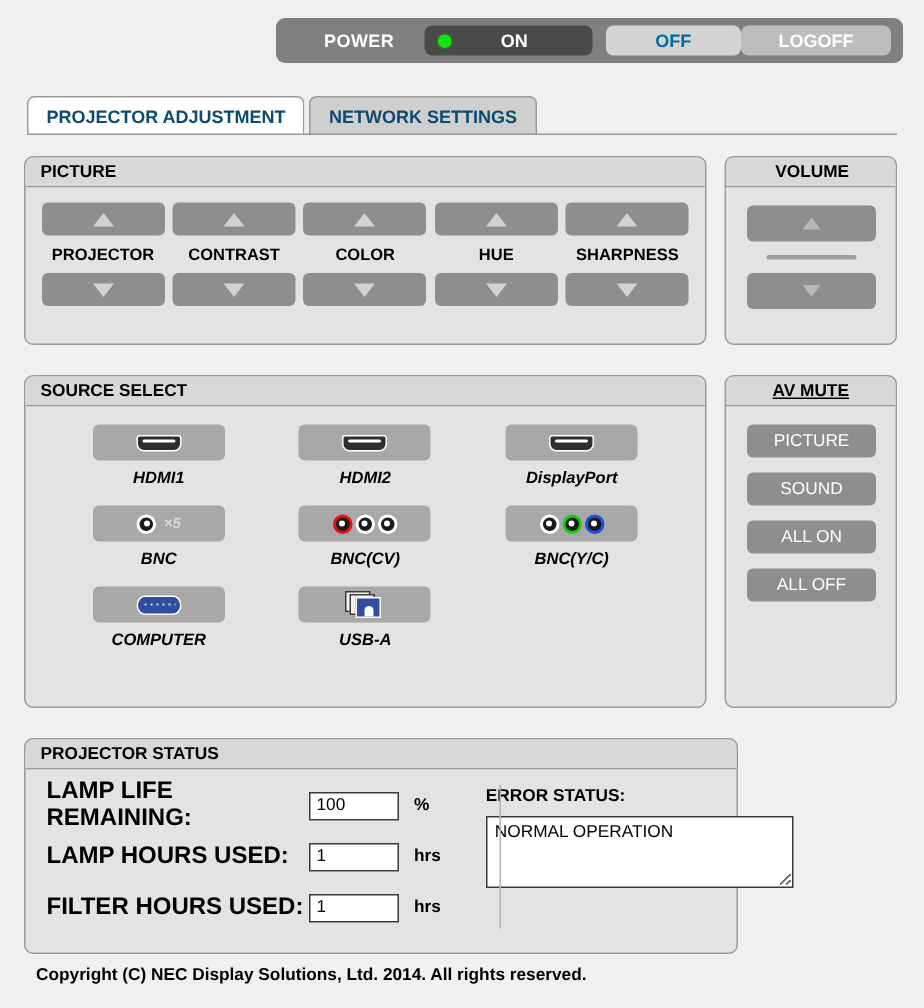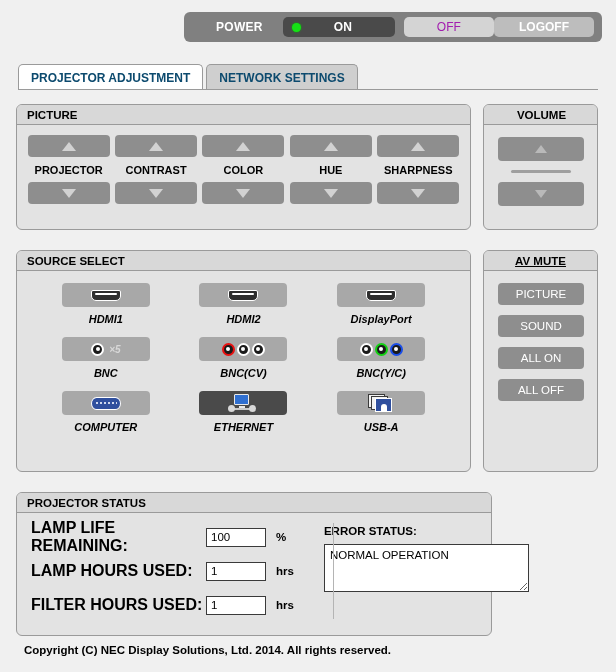--- a/index.html
+++ b/index.html
@@ -50,22 +50,22 @@
     background: #16e016;
     margin-left: 9px;
     box-shadow: 0 0 2px #0b0;
   }
   .btn-on .lbl { flex: 1; text-align: center; padding-right: 10px; }
   .btn-off {
     margin-left: 9px;
     width: 90px; height: 20px;
     background: #d4d4d4;
     border-radius: 5px;
-    color: #a21caf;
-    font-size: 12px; font-weight: normal;
+    color: #0369a1;
+    font-size: 12px; font-weight: bold;
     display: flex; align-items: center; justify-content: center;
     cursor: pointer;
   }
   .btn-logoff {
     position: absolute;
     right: 8px;
     width: 100px; height: 20px;
     background: #bdbdbd;
     border-radius: 5px;
     color: #ffffff;
@@ -542,31 +542,20 @@
         <div class="src-label">BNC(Y/C)</div>
       </div>
 
       <div class="src-cell">
         <div class="src-btn">
           <span class="vga-icon"></span>
         </div>
         <div class="src-label">COMPUTER</div>
       </div>
 
-      <div class="src-cell">
-        <div class="src-btn selected">
-          <span class="eth-icon">
-            <span class="eth-line"></span>
-            <span class="eth-node n1"></span>
-            <span class="eth-node n2"></span>
-            <span class="eth-mon"></span>
-          </span>
-        </div>
-        <div class="src-label">ETHERNET</div>
-      </div>
 
       <div class="src-cell">
         <div class="src-btn">
           <span class="usb-icon">
             <span class="usb-sheet s1"></span>
             <span class="usb-sheet s2"></span>
             <span class="usb-sheet s3"></span>
           </span>
         </div>
         <div class="src-label">USB-A</div>

